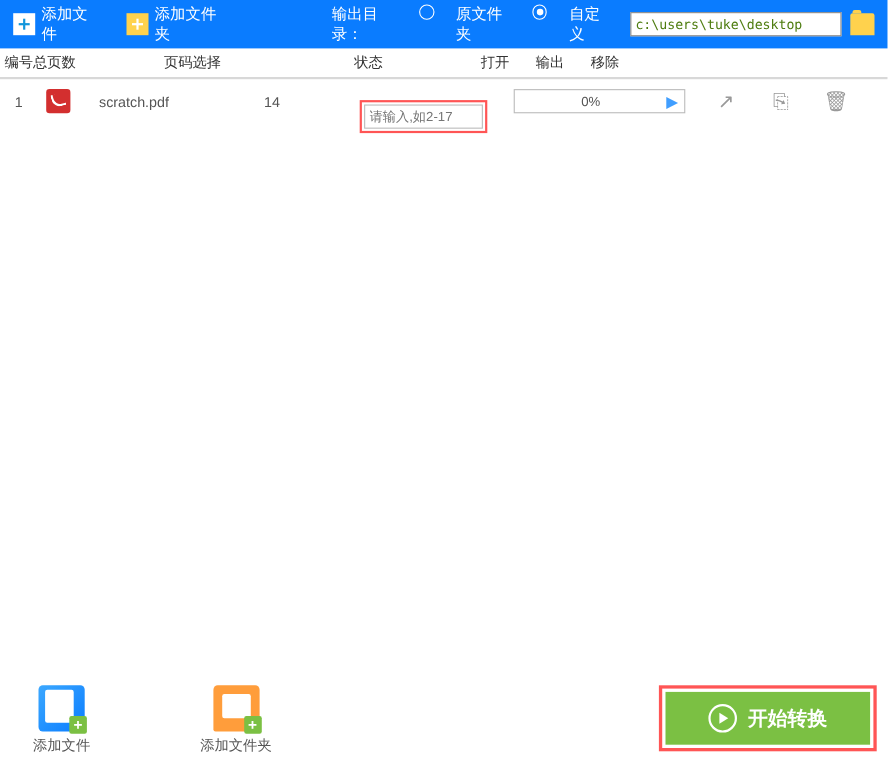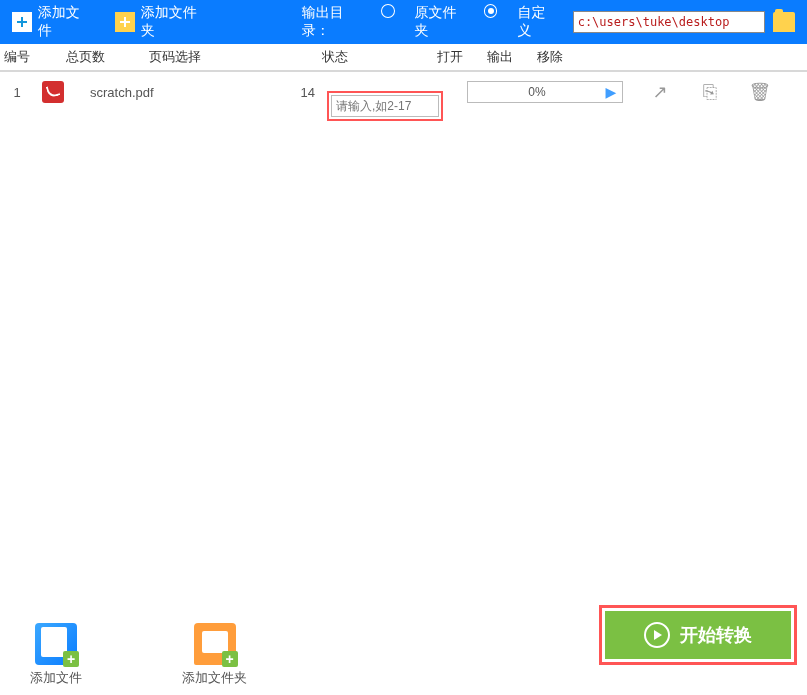--- a/index.html
+++ b/index.html
@@ -11,28 +11,28 @@
 .plus-icon::before, .plus-icon::after { content: ""; position: absolute; background: #1296db; }
 .plus-icon::before { width: 10px; height: 2px; }
 .plus-icon::after { width: 2px; height: 10px; }
 .plus-yellow { background: #ffd24d; }
 .plus-yellow::before, .plus-yellow::after { background: #fff; }
 .spacer { flex: 0 0 70px; }
 .outdir-label { margin-right: 10px; }
 .radio { display: inline-flex; align-items: flex-start; gap: 20px; margin-right: 14px; cursor: pointer; }
 .radio-circle { width: 14px; height: 14px; border: 1.5px solid #fff; border-radius: 50%; display: inline-flex; align-items: center; justify-content: center; }
 .radio-circle.checked::after { content: ""; width: 6px; height: 6px; background: #fff; border-radius: 50%; }
-.path-input { width: 195px; height: 22px; border: 1px solid #888; font-size: 12px; font-family: monospace; padding: 0 4px; color: #b91c1c; background: #fff; }
+.path-input { width: 195px; height: 22px; border: 1px solid #888; font-size: 12px; font-family: monospace; padding: 0 4px; color: #4d7c0f; background: #fff; }
 .folder-browse { width: 22px; height: 20px; background: #ffd24d; margin-left: 8px; cursor: pointer; border-radius: 2px 2px 0 0; position: relative; }
 .folder-browse::before { content: ""; position: absolute; top: -3px; left: 2px; width: 8px; height: 3px; background: #ffd24d; border-radius: 2px 2px 0 0; }
 
 .header-row { height: 28px; border-bottom: 2px solid #d8d8d8; display: flex; align-items: center; font-size: 13px; color: #333; }
 .col-num { width: 30px; text-align: center; padding-left: 4px; }
 .col-name { width: 210px; text-align: left; padding-left: 28px; }
-.col-pages { width: 75px; text-align: right; }
+.col-pages { width: 75px; text-align: left; }
 .col-sel { width: 140px; text-align: center; }
 .col-status { width: 180px; text-align: center; }
 .col-open, .col-output, .col-remove { width: 50px; text-align: center; }
 
 .data-row { height: 40px; display: flex; align-items: center; font-size: 13px; color: #555; }
 .pdf-icon { width: 22px; height: 22px; background: #d32f2f; border-radius: 3px; display: inline-flex; align-items: center; justify-content: center; margin-right: 10px; margin-left: 6px; position: relative; }
 .pdf-icon::after { content: ""; position: absolute; width: 10px; height: 10px; border: 2px solid #fff; border-top: none; border-right: none; border-radius: 0 0 0 8px; transform: rotate(-15deg); top: 4px; left: 5px; }
 .page-input-wrap { border: 2px solid #f55; padding: 2px; display: inline-block; margin-top: 28px; }
 .page-input { width: 108px; height: 22px; border: 1px solid #bbb; font-size: 12px; padding: 0 4px; color: #888; }
 .progress-wrap { width: 156px; height: 22px; border: 1px solid #bbb; display: flex; align-items: center; position: relative; }
@@ -46,21 +46,21 @@
 .addfile-icon { background: linear-gradient(135deg,#3ba8ff,#0a7cff); border-radius: 4px; position: relative; }
 .addfile-icon::before { content: ""; position: absolute; width: 26px; height: 30px; background: #fff; top: 4px; left: 6px; border-radius: 2px; }
 .addfile-icon::after { content: "+"; position: absolute; bottom: -2px; right: -2px; background: #7bc043; color: #fff; width: 16px; height: 16px; border-radius: 2px; font-size: 14px; font-weight: bold; line-height: 16px; text-align: center; }
 .addfolder-icon { background: #ff9d3b; border-radius: 4px 4px 2px 2px; position: relative; }
 .addfolder-icon::before { content: ""; position: absolute; width: 26px; height: 22px; background: #fff; top: 8px; left: 8px; border-radius: 2px; }
 .addfolder-icon::after { content: "+"; position: absolute; bottom: -2px; right: -2px; background: #7bc043; color: #fff; width: 16px; height: 16px; border-radius: 2px; font-size: 14px; font-weight: bold; line-height: 16px; text-align: center; }
 .clean-icon { background: #7bc043; border-radius: 4px; position: relative; }
 .clean-icon::before { content: ""; position: absolute; width: 4px; height: 18px; background: #ffd24d; top: 3px; left: 19px; transform: rotate(15deg); border-radius: 2px; }
 .clean-icon::after { content: ""; position: absolute; width: 22px; height: 16px; background: #ffd24d; bottom: 4px; left: 10px; border-radius: 0 0 6px 6px; }
 
-.start-btn-wrap { position: absolute; right: 10px; bottom: 30px; border: 3px solid #f55; padding: 3px; text-align: right; }
+.start-btn-wrap { position: absolute; right: 10px; bottom: 12px; border: 3px solid #f55; padding: 3px; text-align: right; }
 .start-btn { width: 186px; height: 48px; background: #7bc043; color: #fff; display: flex; align-items: center; justify-content: center; gap: 10px; font-size: 18px; font-weight: bold; cursor: pointer; }
 .play-circle { width: 26px; height: 26px; border: 2px solid #fff; border-radius: 50%; display: flex; align-items: center; justify-content: center; }
 .play-circle::after { content: ""; border-left: 8px solid #fff; border-top: 5px solid transparent; border-bottom: 5px solid transparent; margin-left: 2px; }
 </style>
 </head>
 <body>
 
 <div class="toolbar">
   <div class="tb-btn">
     <span class="plus-icon"></span>

